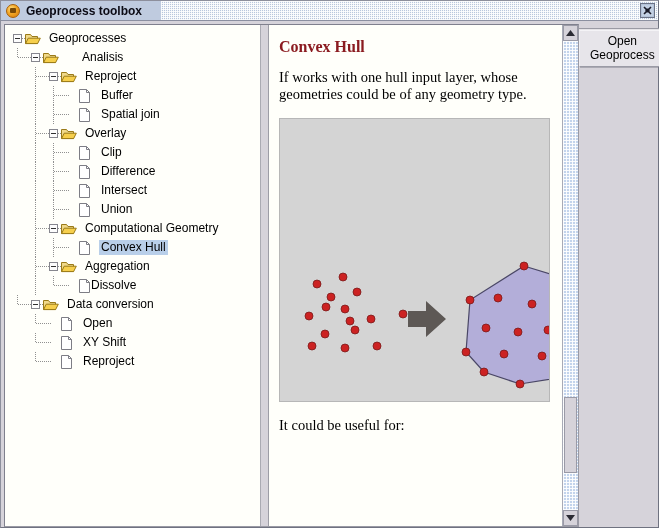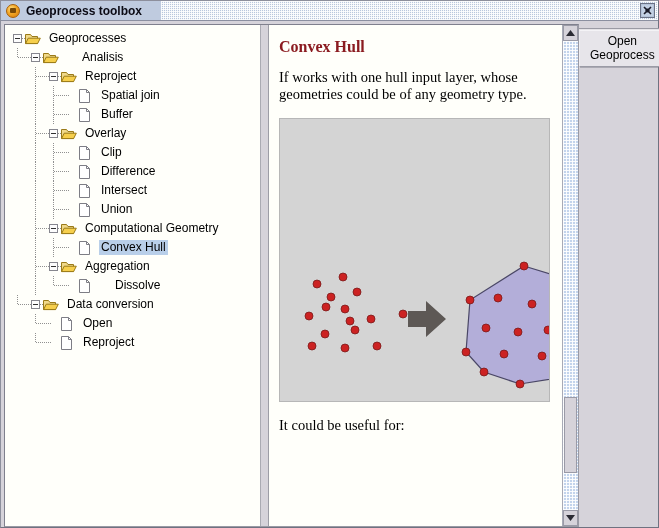--- a/index.html
+++ b/index.html
@@ -377,34 +377,34 @@
               <div class="guide" style="left: 26px;"></div>
               <div class="guide" style="left: 44px;"></div>
               <div class="elbow" style="left: 45px; width: 15px;"></div>
               <div class="guide" style="left: 44px; bottom: auto; height: 10px;"></div>
               <span class="icon-doc" style="position: absolute; left: 70px;">
                 <svg width="12" height="14" viewBox="0 0 12 14">
                   <path d="M0.5 0.5 L7.5 0.5 L10.5 3.5 L10.5 13.5 L0.5 13.5 Z" fill="#ffffff" stroke="#7d7d85" stroke-width="1"></path>
                   <path d="M7.5 0.5 L7.5 3.5 L10.5 3.5" fill="none" stroke="#7d7d85" stroke-width="1"></path>
                 </svg>
               </span>
+              <span class="node-label" style="position: absolute; left: 85px;">Buffer</span>
+            </div>
+            <div class="node">
+              <div class="guide" style="left: 26px;"></div>
+              <div class="guide" style="left: 44px;"></div>
+              <div class="elbow" style="left: 45px; width: 15px;"></div>
+              <div class="guide" style="left: 44px; bottom: auto; height: 10px;"></div>
+              <span class="icon-doc" style="position: absolute; left: 70px;">
+                <svg width="12" height="14" viewBox="0 0 12 14">
+                  <path d="M0.5 0.5 L7.5 0.5 L10.5 3.5 L10.5 13.5 L0.5 13.5 Z" fill="#ffffff" stroke="#7d7d85" stroke-width="1"></path>
+                  <path d="M7.5 0.5 L7.5 3.5 L10.5 3.5" fill="none" stroke="#7d7d85" stroke-width="1"></path>
+                </svg>
+              </span>
               <span class="node-label" style="position: absolute; left: 85px;">Spatial join</span>
-            </div>
-            <div class="node">
-              <div class="guide" style="left: 26px;"></div>
-              <div class="guide" style="left: 44px;"></div>
-              <div class="elbow" style="left: 45px; width: 15px;"></div>
-              <div class="guide" style="left: 44px; bottom: auto; height: 10px;"></div>
-              <span class="icon-doc" style="position: absolute; left: 70px;">
-                <svg width="12" height="14" viewBox="0 0 12 14">
-                  <path d="M0.5 0.5 L7.5 0.5 L10.5 3.5 L10.5 13.5 L0.5 13.5 Z" fill="#ffffff" stroke="#7d7d85" stroke-width="1"></path>
-                  <path d="M7.5 0.5 L7.5 3.5 L10.5 3.5" fill="none" stroke="#7d7d85" stroke-width="1"></path>
-                </svg>
-              </span>
-              <span class="node-label" style="position: absolute; left: 85px;">Buffer</span>
             </div>
             <div class="node">
               <div class="guide" style="left: 26px;"></div>
               <div class="elbow" style="left: 27px; width: 15px;"></div>
               <div class="guide" style="left: 26px; bottom: auto; height: 10px;"></div>
               <div class="toggle" style="left: 40px;"></div>
               <div class="elbow" style="left: 49px; width: 4px;"></div>
               <span class="icon-folder" style="position: absolute; left: 52px;">
                 <svg width="16" height="13" viewBox="0 0 16 13">
                   <path d="M0.5 2.5 L5.5 2.5 L7 4.5 L12.5 4.5 L12.5 11.5 L0.5 11.5 Z" fill="#f0d98a" stroke="#9a7a18" stroke-width="1"></path>
@@ -509,21 +509,21 @@
             <div class="node">
               <div class="guide" style="left: 26px;"></div>
               <div class="elbow" style="left: 45px; width: 15px;"></div>
               <div class="guide" style="left: 44px; bottom: auto; height: 10px;"></div>
               <span class="icon-doc" style="position: absolute; left: 70px;">
                 <svg width="12" height="14" viewBox="0 0 12 14">
                   <path d="M0.5 0.5 L7.5 0.5 L10.5 3.5 L10.5 13.5 L0.5 13.5 Z" fill="#ffffff" stroke="#7d7d85" stroke-width="1"></path>
                   <path d="M7.5 0.5 L7.5 3.5 L10.5 3.5" fill="none" stroke="#7d7d85" stroke-width="1"></path>
                 </svg>
               </span>
-              <span class="node-label" style="position: absolute; left: 99px; text-align: center;">Dissolve</span>
+              <span class="node-label" style="position: absolute; left: 75px; text-align: center;">Dissolve</span>
             </div>
             <div class="node">
               <div class="elbow" style="left: 9px; width: 15px;"></div>
               <div class="guide" style="left: 8px; bottom: auto; height: 10px;"></div>
               <div class="toggle" style="left: 22px;"></div>
               <div class="elbow" style="left: 31px; width: 4px;"></div>
               <span class="icon-folder" style="position: absolute; left: 34px;">
                 <svg width="16" height="13" viewBox="0 0 16 13">
                   <path d="M0.5 2.5 L5.5 2.5 L7 4.5 L12.5 4.5 L12.5 11.5 L0.5 11.5 Z" fill="#f0d98a" stroke="#9a7a18" stroke-width="1"></path>
                   <path d="M3.2 6.2 L15.3 6.2 L12.6 11.6 L0.6 11.6 Z" fill="#f6cf4c" stroke="#9a7a18" stroke-width="1"></path>
@@ -534,20 +534,31 @@
             <div class="node">
               <div class="elbow" style="left: 27px; width: 15px;"></div>
               <div class="guide" style="left: 26px; bottom: auto; height: 10px;"></div>
               <span class="icon-doc" style="position: absolute; left: 52px;">
                 <svg width="12" height="14" viewBox="0 0 12 14">
                   <path d="M0.5 0.5 L7.5 0.5 L10.5 3.5 L10.5 13.5 L0.5 13.5 Z" fill="#ffffff" stroke="#7d7d85" stroke-width="1"></path>
                   <path d="M7.5 0.5 L7.5 3.5 L10.5 3.5" fill="none" stroke="#7d7d85" stroke-width="1"></path>
                 </svg>
               </span>
               <span class="node-label" style="position: absolute; left: 67px;">Open</span>
+            </div>
+            <div class="node">
+              <div class="elbow" style="left: 27px; width: 15px;"></div>
+              <div class="guide" style="left: 26px; bottom: auto; height: 10px;"></div>
+              <span class="icon-doc" style="position: absolute; left: 52px;">
+                <svg width="12" height="14" viewBox="0 0 12 14">
+                  <path d="M0.5 0.5 L7.5 0.5 L10.5 3.5 L10.5 13.5 L0.5 13.5 Z" fill="#ffffff" stroke="#7d7d85" stroke-width="1"></path>
+                  <path d="M7.5 0.5 L7.5 3.5 L10.5 3.5" fill="none" stroke="#7d7d85" stroke-width="1"></path>
+                </svg>
+              </span>
+              <span class="node-label" style="position: absolute; left: 67px;">XY Shift</span>
             </div>
             <div class="node">
               <div class="elbow" style="left: 27px; width: 15px;"></div>
               <div class="guide" style="left: 26px; bottom: auto; height: 10px;"></div>
               <span class="icon-doc" style="position: absolute; left: 52px;">
                 <svg width="12" height="14" viewBox="0 0 12 14">
                   <path d="M0.5 0.5 L7.5 0.5 L10.5 3.5 L10.5 13.5 L0.5 13.5 Z" fill="#ffffff" stroke="#7d7d85" stroke-width="1"></path>
                   <path d="M7.5 0.5 L7.5 3.5 L10.5 3.5" fill="none" stroke="#7d7d85" stroke-width="1"></path>
                 </svg>
               </span>

